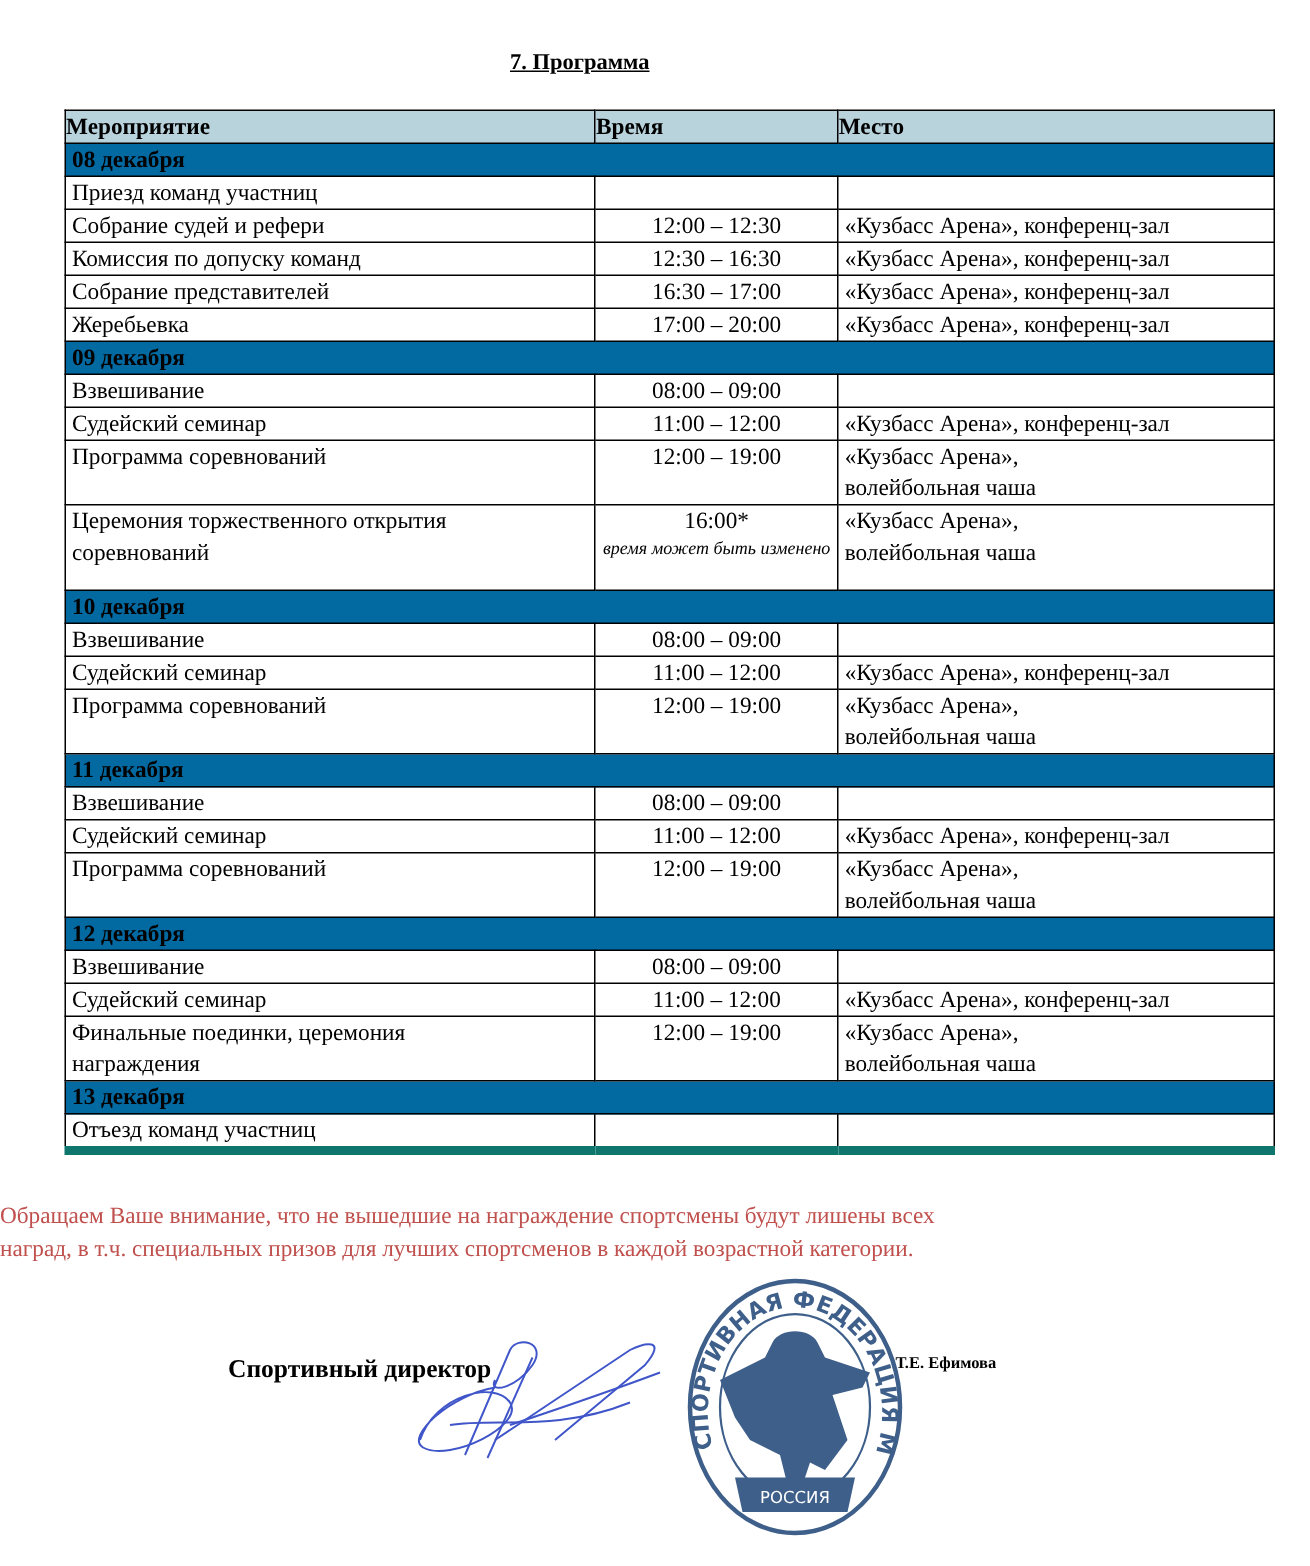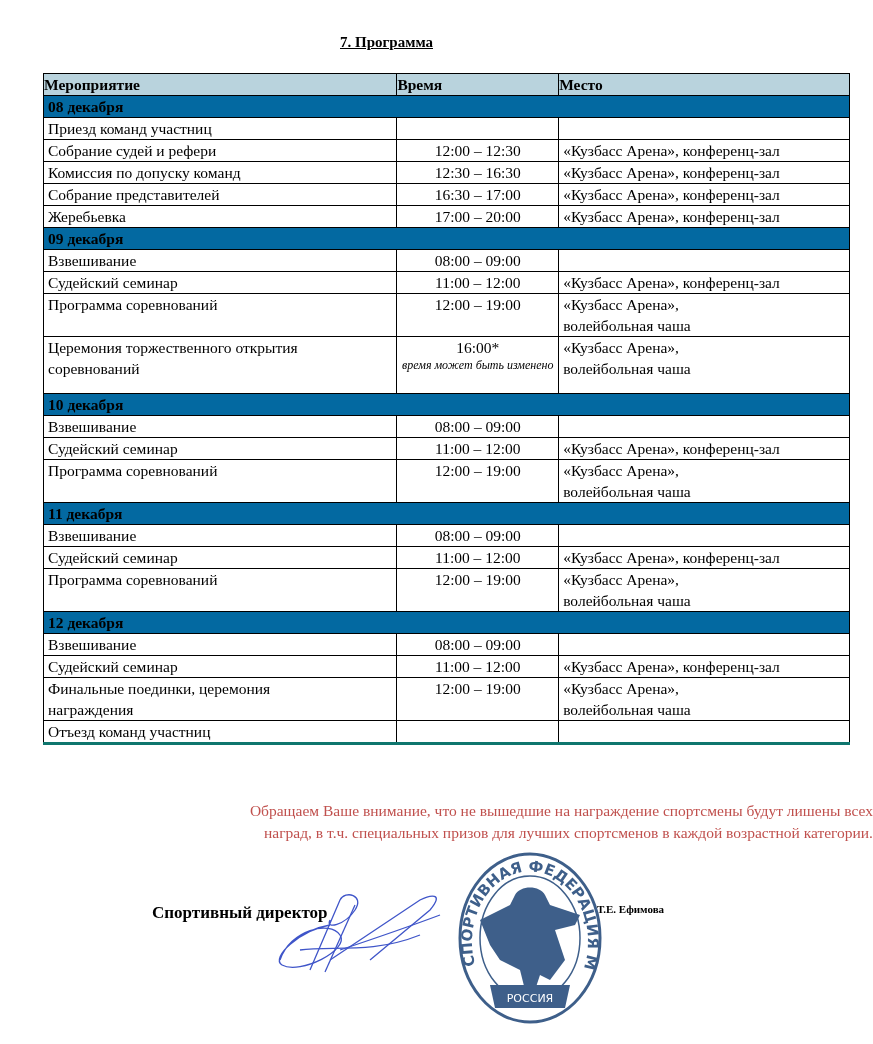--- a/index.html
+++ b/index.html
@@ -12,22 +12,22 @@
   table.prog td, table.prog th { border: 1px solid #000; padding: 0 4px; vertical-align: top; }
   table.prog th { background: #b9d3dd; font-weight: bold; text-align: left; height: 21px; padding: 0; }
   col.c1 { width: 354px; } col.c2 { width: 162px; } col.c3 { width: 291px; }
   tr.section td { background: #0369a1; font-weight: bold; height: 21px; }
   td.time { text-align: center; }
   td.place { text-align: left; padding: 0 2px; white-space: nowrap; }
   tr.row td { height: 21px; }
   tr.tall td { height: 42px; }
   tr.taller td { height: 56px; }
   .note { display: block; font-style: italic; font-size: 12px; line-height: 15px; }
-  tr.last td { border-bottom: 3px solid #0f766e; }
-  .notice { position: absolute; top: 800px; left: 0; width: 873px; text-align: right;
+  tr.last td { border-bottom: 6px solid #0f766e; }
+  .notice { position: absolute; top: 800px; left: 0; width: 873px; text-align: left;
             color: #c0504d; font-size: 15.5px; line-height: 22px; }
   .sign-label { position: absolute; top: 903px; left: 152px; font-weight: bold; font-size: 17px; }
   .sign-name { position: absolute; top: 903px; left: 597px; font-weight: bold; font-size: 11px; }
   .signature { position: absolute; left: 270px; top: 880px; width: 180px; height: 110px; }
   .stamp { position: absolute; left: 455px; top: 850px; width: 150px; height: 175px; }
 </style>
 </head>
 <body>
 
 <div class="title">7. Программа</div>
@@ -150,20 +150,23 @@
         <td>Судейский семинар</td>
         <td class="time">11:00 – 12:00</td>
         <td class="place">«Кузбасс Арена», конференц-зал</td>
       </tr>
     <tr class="tall">
         <td><span>Финальные поединки, церемония</span><br><span>награждения</span></td>
         <td class="time">12:00 – 19:00</td>
         <td class="place"><span>«Кузбасс Арена»,</span><br><span>волейбольная чаша</span></td>
       </tr>
 
+    <tr class="section">
+        <td colspan="3">13 декабря</td>
+      </tr>
     <tr class="row last">
         <td>Отъезд команд участниц</td>
         <td class="time"></td>
         <td class="place"></td>
       </tr>
   </tbody>
 </table>
 
 <div class="notice">
   <div>Обращаем Ваше внимание, что не вышедшие на награждение спортсмены будут лишены всех</div>

